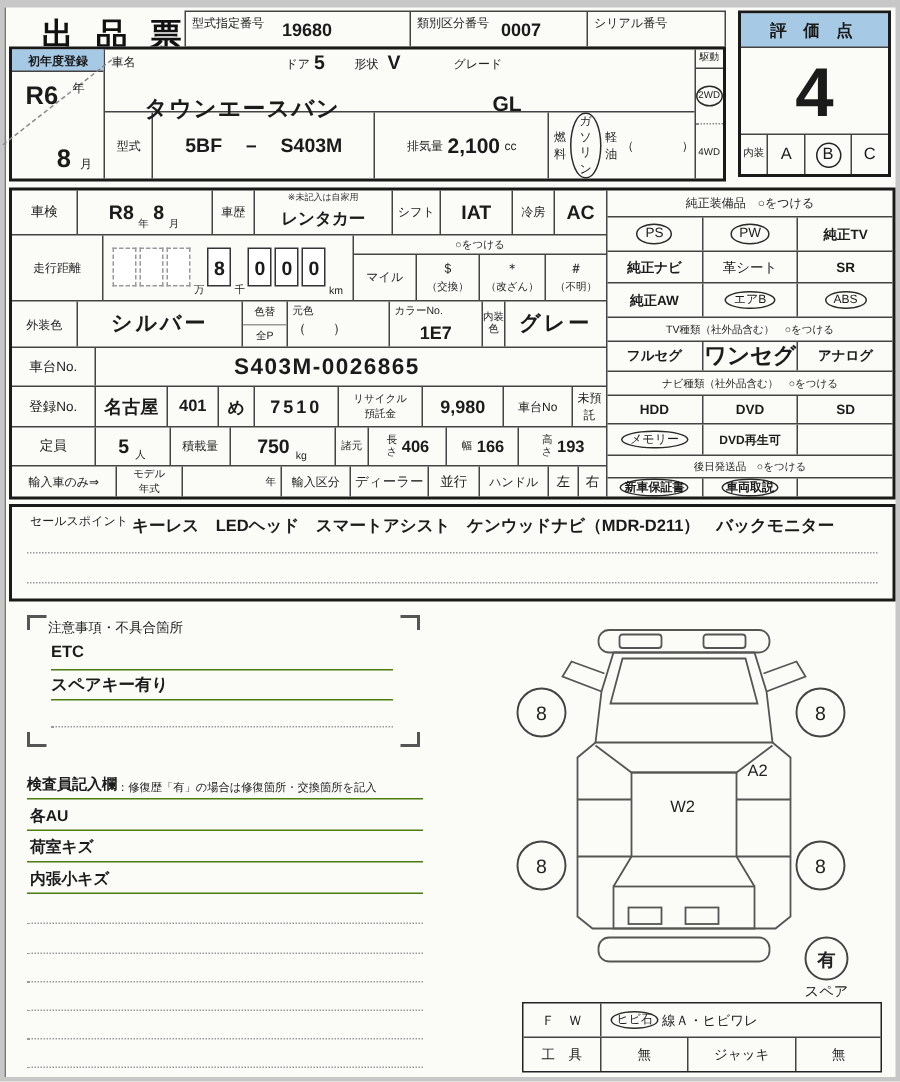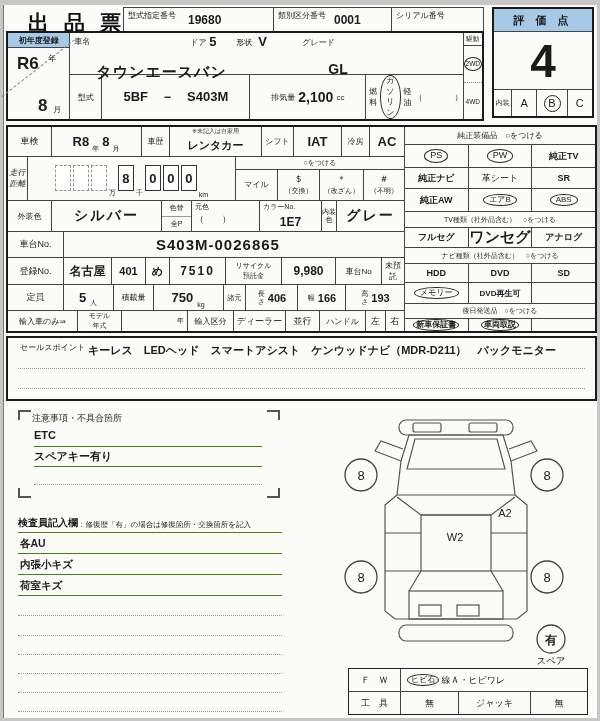--- a/index.html
+++ b/index.html
@@ -42,21 +42,21 @@
 
   <div class="abs" style="left:24px;top:4px;font-size:21px;font-weight:bold;letter-spacing:15px;color:#111;">出品票</div>
 
   <div class="abs row" style="left:119px;top:2px;width:361px;height:25px;border:1px solid #444;">
     <div class="row br" style="width:150px;align-items:center;">
       <span class="lbl" style="padding:2px 4px;align-self:flex-start;">型式指定番号</span>
       <span class="val" style="font-size:12px;margin-left:8px;">19680</span>
     </div>
     <div class="row br" style="width:118px;align-items:center;">
       <span class="lbl" style="padding:2px 4px;align-self:flex-start;">類別区分番号</span>
-      <span class="val" style="font-size:12px;margin-left:4px;">0001</span>
+      <span class="val" style="font-size:12px;margin-left:4px;">0007</span>
     </div>
     <div class="row" style="flex:1;">
       <span class="lbl" style="padding:2px 4px;">シリアル番号</span>
       <span class="val" style="font-size:12px;"></span>
     </div>
   </div>
 
   <div class="abs box col" style="left:488px;top:2px;width:102px;height:111px;">
     <div class="blue c bb" style="height:23px;font-size:11px;font-weight:bold;letter-spacing:4px;">評 価 点</div>
     <div class="c" style="flex:1;font-size:46px;font-weight:bold;">4</div>
@@ -137,21 +137,21 @@
           <div class="c" style="height:9px;font-size:6px;color:#333;">※未記入は自家用</div>
           <div class="c val" style="flex:1;font-size:11px;">レンタカー</div>
         </div>
         <div class="c br lbl" style="width:32px;">シフト</div>
         <div class="c br val" style="width:48px;font-size:13px;">IAT</div>
         <div class="c br lbl" style="width:28px;">冷房</div>
         <div class="c val" style="flex:1;font-size:13px;">AC</div>
       </div>
 
       <div class="row bb" style="height:44px;">
-        <div class="c br lbl" style="width:20px;font-style:italic;">走行距離</div>
+        <div class="c br lbl" style="width:61px;">走行距離</div>
         <div class="row br" style="flex:1;align-items:center;justify-content:center;">
           <span class="odobox empty"></span>
           <span class="odobox empty"></span>
           <span class="odobox empty"></span>
           <span class="unit">万</span>
           <span class="odobox">8</span>
           <span class="unit">千</span>
           <span class="odobox">0</span>
           <span class="odobox">0</span>
           <span class="odobox">0</span>
@@ -336,22 +336,22 @@
     <div class="sline val" style="margin:2px 18px 0 16px;height:18px;font-size:11px;">スペアキー有り</div>
     <div class="dot" style="margin:2px 18px 0 16px;height:16px;"></div>
   </div>
 
   <div class="abs" style="left:14px;top:508px;width:264px;height:202px;">
     <div class="sline row" style="height:20px;align-items:flex-end;padding-bottom:2px;">
       <span style="font-size:10px;font-weight:bold;">検査員記入欄</span>
       <span style="font-size:7.5px;">：修復歴「有」の場合は修復箇所・交換箇所を記入</span>
     </div>
     <div class="sline val" style="height:21px;font-size:10.5px;padding:4px 0 0 2px;">各AU</div>
+    <div class="sline val" style="height:21px;font-size:10.5px;padding:4px 0 0 2px;">荷室キズ</div>
     <div class="sline val" style="height:21px;font-size:10.5px;padding:4px 0 0 2px;">内張小キズ</div>
-    <div class="sline val" style="height:21px;font-size:10.5px;padding:4px 0 0 2px;">荷室キズ</div>
     <div class="dot" style="height:20px;"></div>
     <div class="dot" style="height:20px;"></div>
     <div class="dot" style="height:19px;"></div>
     <div class="dot" style="height:19px;"></div>
     <div class="dot" style="height:19px;"></div>
     <div class="dot" style="height:19px;"></div>
   </div>
 
   <svg class="abs" style="left:331px;top:410px;" width="264" height="252" viewBox="0 0 264 252">
     <g fill="none" stroke="#555" stroke-width="1.2">

